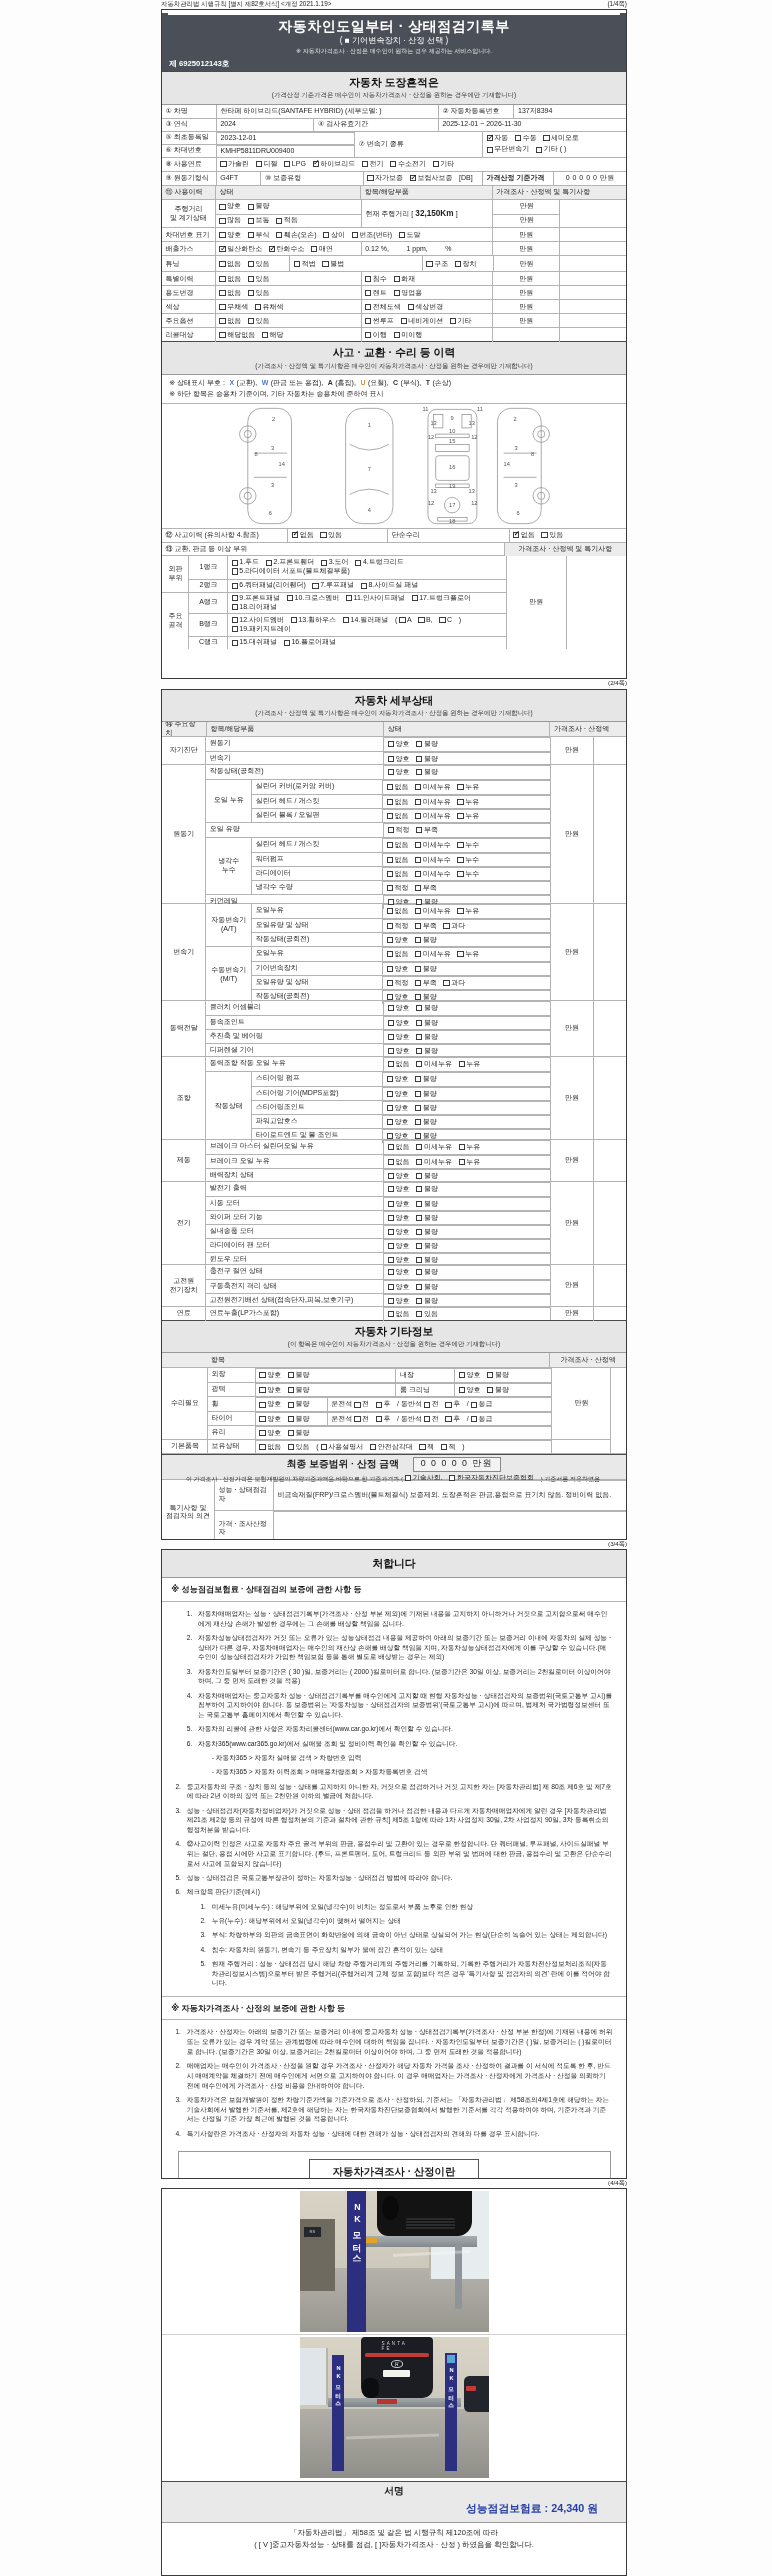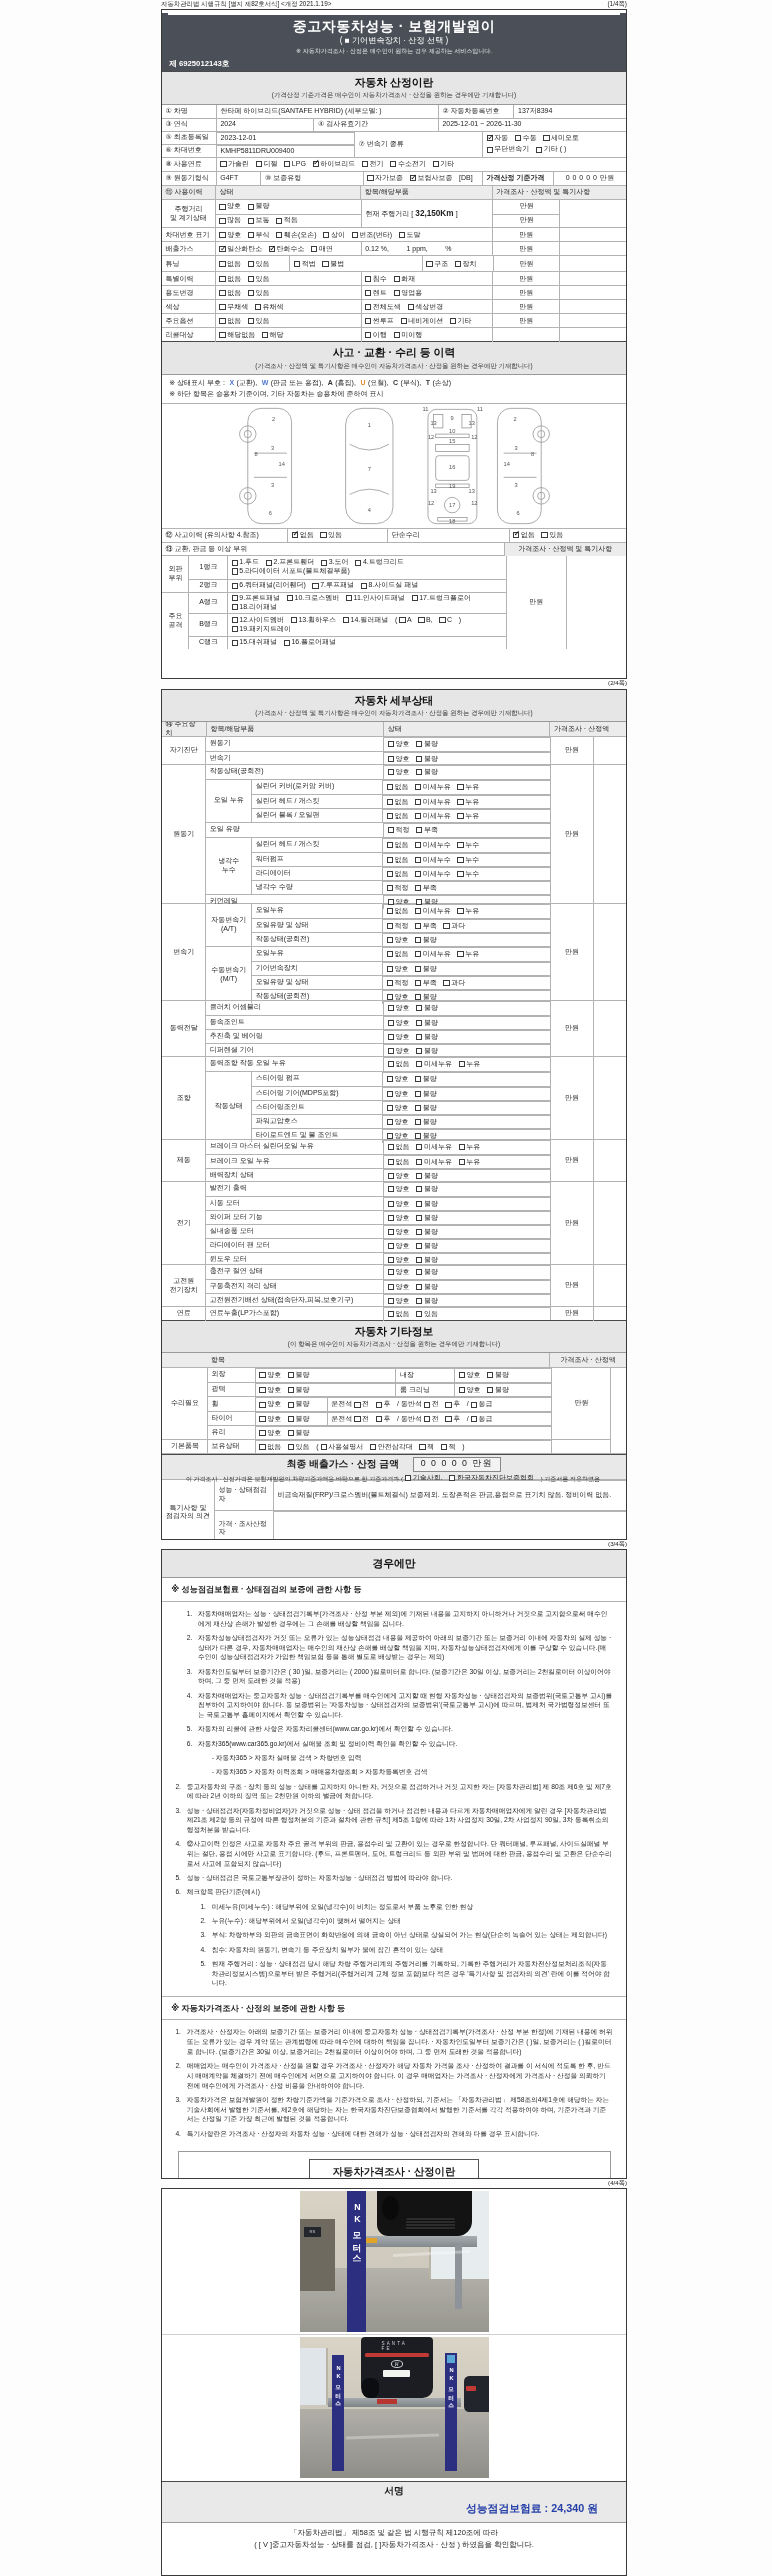--- a/index.html
+++ b/index.html
@@ -75,28 +75,28 @@
 <div class="sheet">
 
   <div class="meta-row">
     <span>자동차관리법 시행규칙 [별지 제82호서식] &lt;개정 2021.1.19&gt;</span>
     <span>(1/4쪽)</span>
   </div>
 
   <div class="page" id="page1">
     <div class="dark-hdr">
       <div class="dark-strip"></div>
-      <div class="dark-title">중고자동차성능 · 보험개발원이</div>
+      <div class="dark-title">자동차인도일부터 · 상태점검기록부</div>
       <div class="dark-sub">( ■ 기어변속장치 · 산정 선택 )</div>
       <div class="dark-note">※ 자동차가격조사 · 산정은 매수인이 원하는 경우 제공하는 서비스입니다.</div>
       <div class="doc-no">제 6925012143호</div>
     </div>
 
     <div class="band">
-      <div class="bt">자동차 산정이란</div>
+      <div class="bt">자동차 도장흔적은</div>
       <div class="bn">(가격산정 기준가격은 매수인이 자동차가격조사 · 산정을 원하는 경우에만 기재합니다)</div>
     </div>
 
     <div>
       <div class="trow" style="height:13px">
         <div class="c" style="width:55px">① 차명</div>
         <div class="c" style="width:223px">싼타페 하이브리드(SANTAFE HYBRID) (세부모델: )</div>
         <div class="c" style="width:76px">② 자동차등록번호</div>
         <div class="c" style="width:112px">137저8394</div>
       </div>
@@ -1619,21 +1619,21 @@
           </div>
           <div class="stack" style="width: 59px; border-right: 0.5px solid rgb(179, 179, 179);">
             <div class="c price-cell" style="width: 59px; height: 71px; border-right: 0px;">만원</div>
             <div class="c" style="width: 59px; height: 14px; border-right: 0px; border-top: 0.5px solid rgb(179, 179, 179);"></div>
           </div>
           <div class="c" style="width: 17.5px; height: 84px;"></div>
         </div>
       </div>
 
     <div style="height:25px;background:#e9e9e9;border-top:1px solid #4a4a4a;text-align:center;padding-top:2.1px">
-      <span style="font-size:9.8px;font-weight:bold">최종 배출가스 · 산정 금액</span>
+      <span style="font-size:9.8px;font-weight:bold">최종 보증범위 · 산정 금액</span>
       <span style="display:inline-block;border:0.5px solid #888;background:#f3f3f3;padding:0.5px 7.2px;margin-left:11.3px;font-size:8.8px;letter-spacing:1.5px">0 0 0 0 0 만원</span>
       <div style="font-size:6px;margin-top:1.5px"><span class="pt">이 가격조사 · 산정가격은 보험개발원의 차량기준가액을 바탕으로 한 기준가격과 (</span><span class="cbw">
             <span class="box"></span>
             <span class="cbl">기술사회,</span>
           </span><span class="cbw">
             <span class="box"></span>
             <span class="cbl">한국자동차진단보증협회</span>
           </span><span class="pt">) 기준서를 적용하였음</span></div>
     </div>
     <div>
@@ -1654,21 +1654,21 @@
           </div>
         </div>
       </div>
   </div>
   <div class="page-label-row">
     <span>(3/4쪽)</span>
   </div>
 
   <div class="page" id="page3">
     <div class="band" style="border-top:0;padding:6.7px 0">
-      <div class="bt">경우에만</div>
+      <div class="bt">처합니다</div>
     </div>
     <div class="sub-hdr">※ 성능점검보험료 · 상태점검의 보증에 관한 사항 등</div>
     <div class="notice-body">
         <div class="para ind1">
           <span class="num">1.</span>
           <span style="flex: 1 1 0%;">자동차매매업자는 성능 · 상태점검기록부(가격조사 · 산정 부분 제외)에 기재된 내용을 고지하지 아니하거나 거짓으로 고지함으로써 매수인에게 재산상 손해가 발생한 경우에는 그 손해를 배상할 책임을 집니다.</span>
         </div>
         <div class="para ind1">
           <span class="num">2.</span>
           <span style="flex: 1 1 0%;">자동차성능상태점검자가 거짓 또는 오류가 있는 성능상태점검 내용을 제공하여 아래의 보증기간 또는 보증거리 이내에 자동차의 실제 성능 · 상태가 다른 경우, 자동차매매업자는 매수인의 재산상 손해를 배상할 책임을 지며, 자동차성능상태점검자에게 이를 구상할 수 있습니다.(매수인이 성능상태점검자가 가입한 책임보험 등을 통해 별도로 배상받는 경우는 제외)</span>

